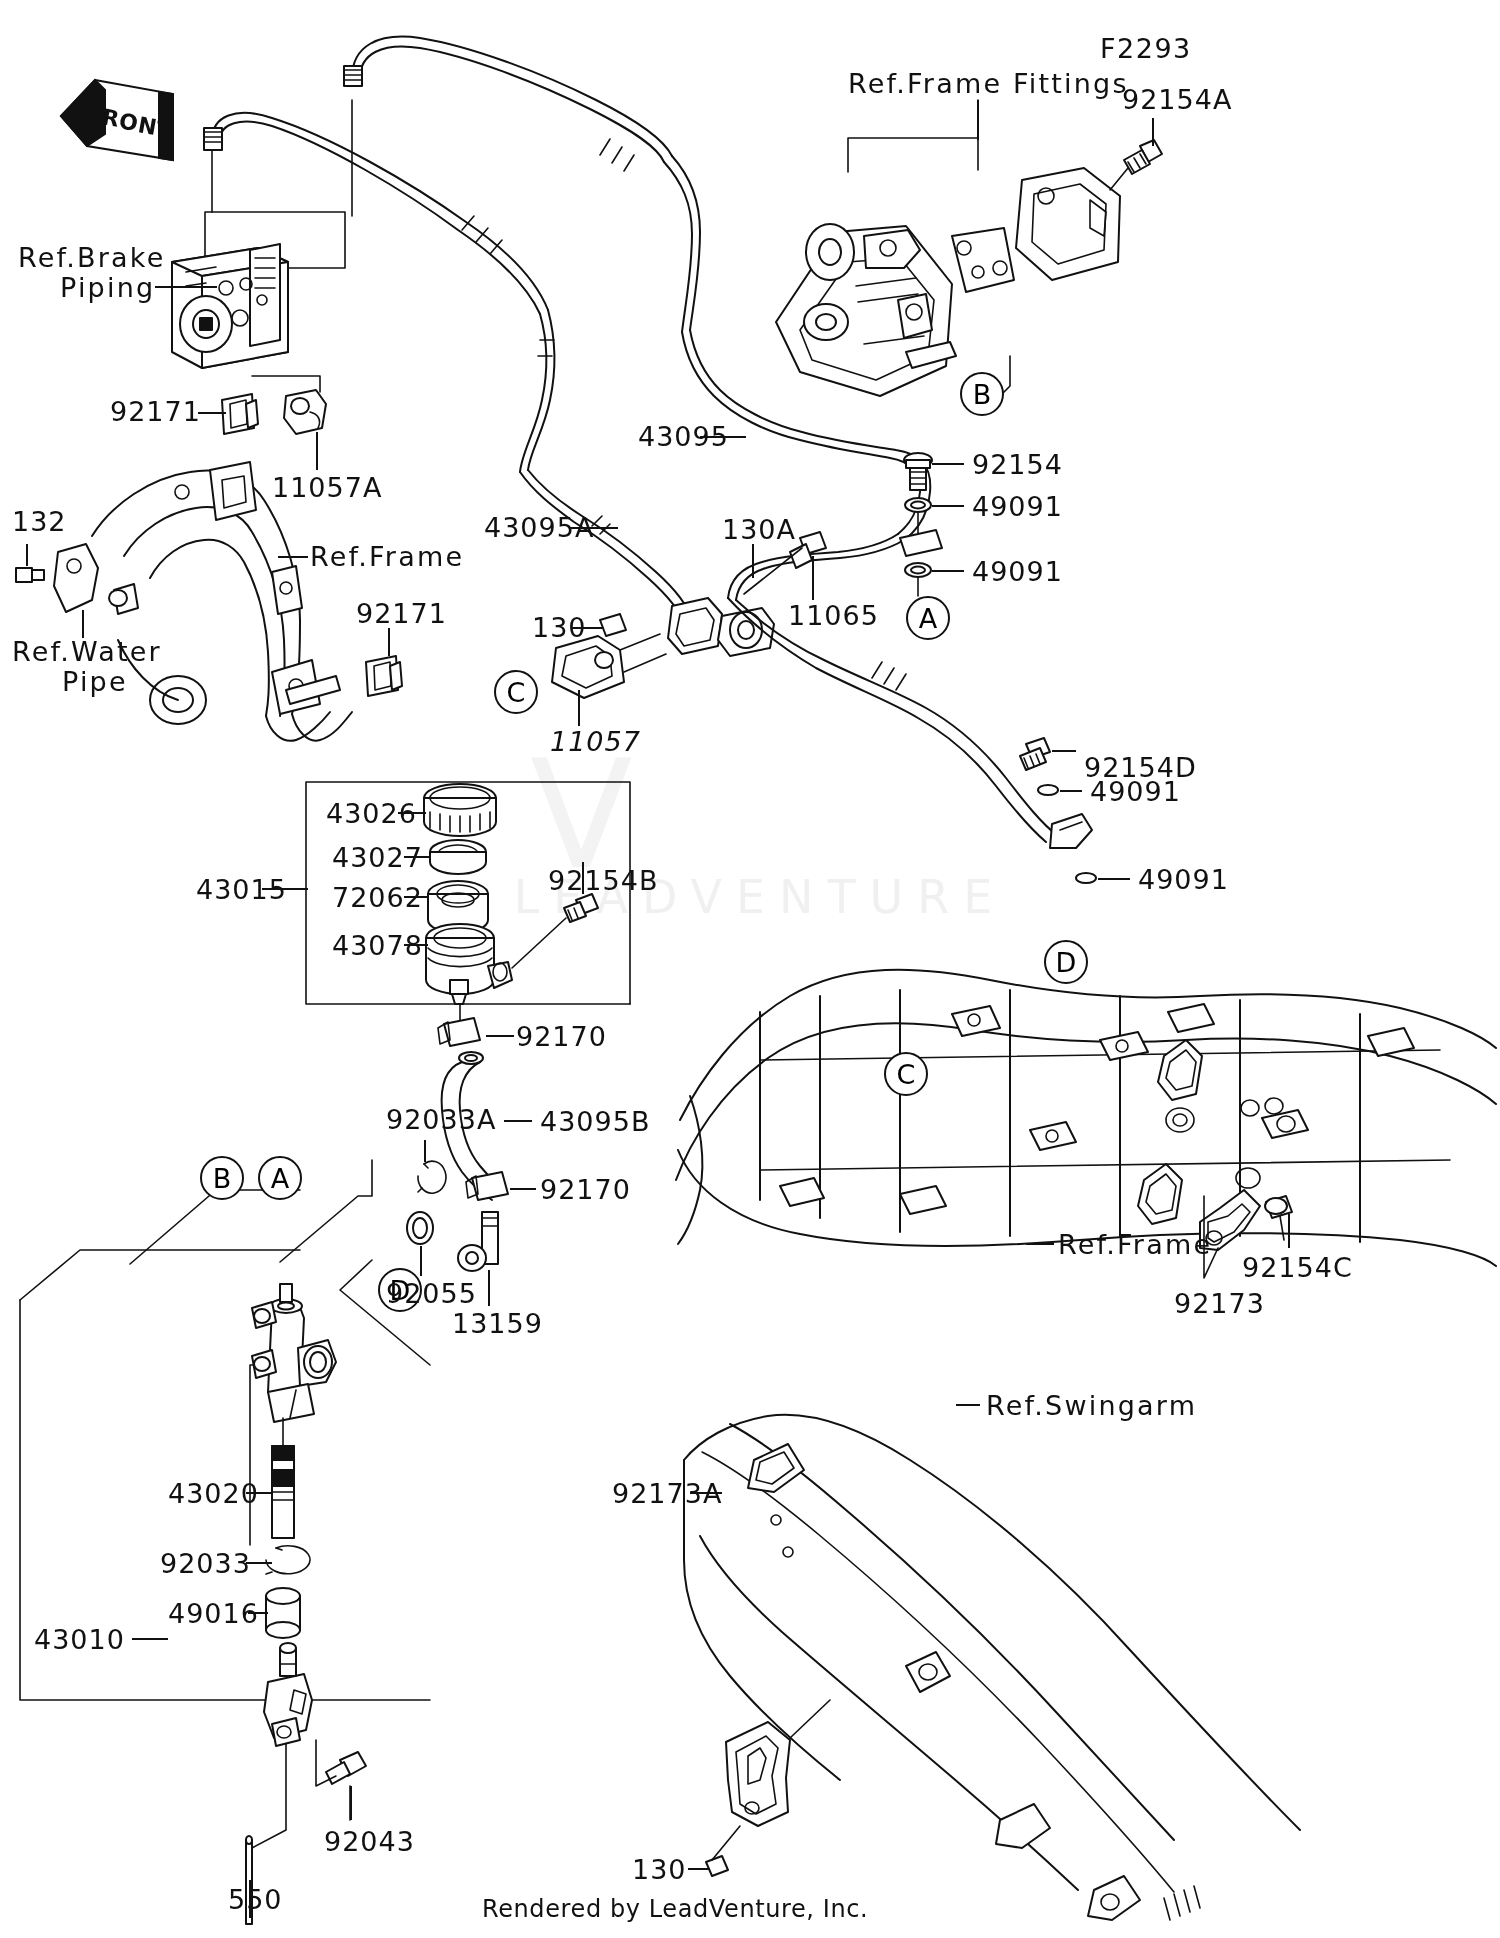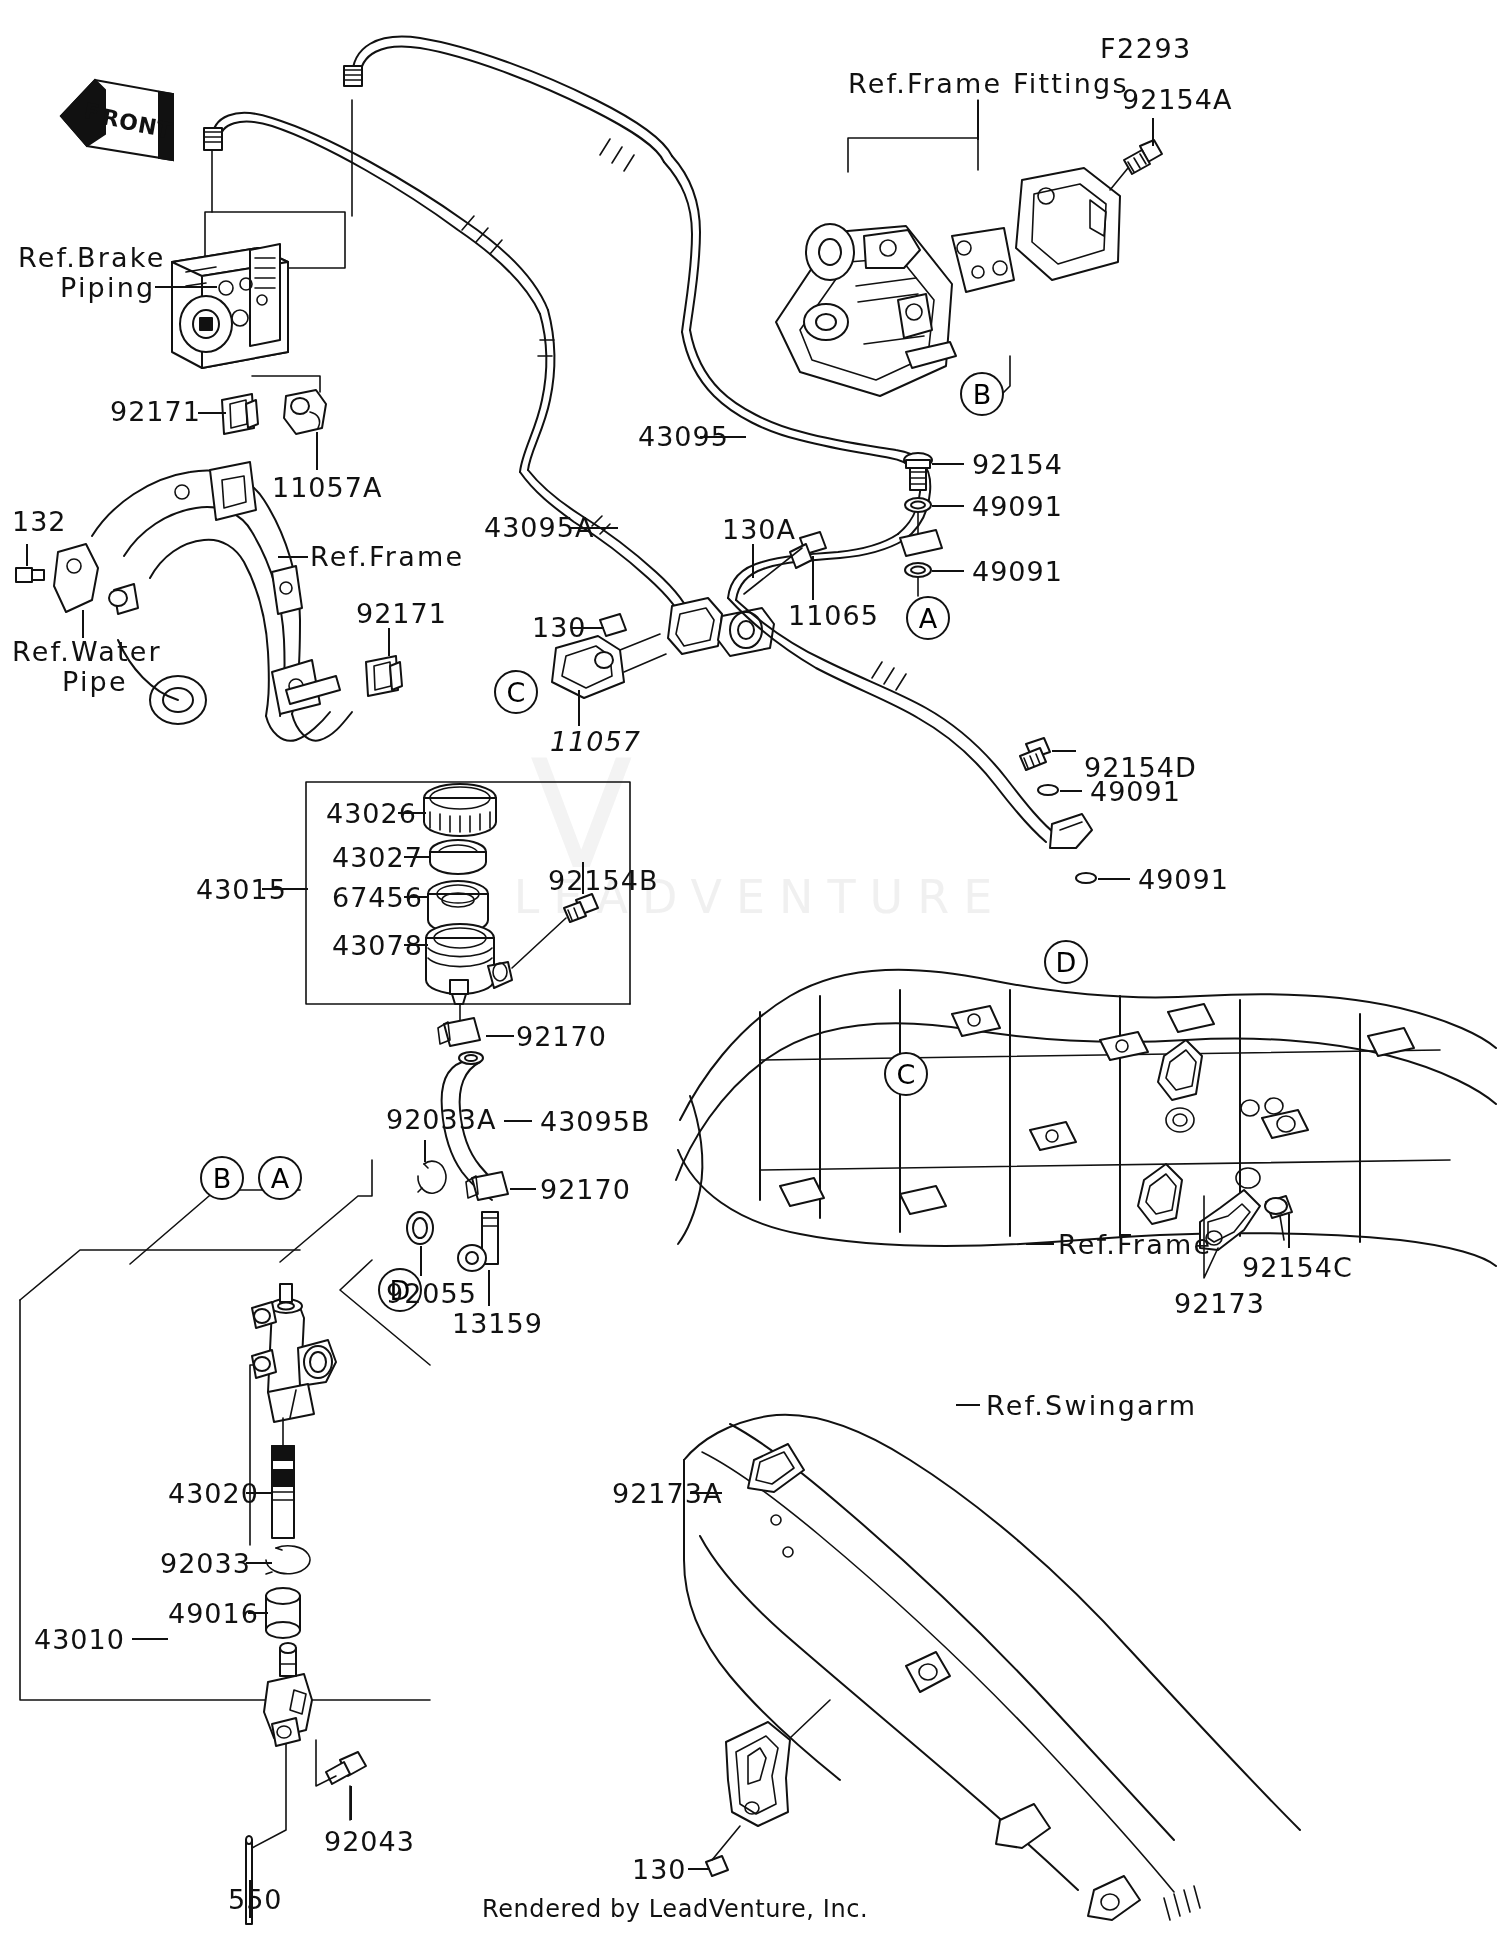--- a/index.html
+++ b/index.html
@@ -591,21 +591,21 @@
   <div class="lbl code" style="left:972px;top:449px;">92154</div>
   <div class="lbl code" style="left:972px;top:491px;">49091</div>
   <div class="lbl code" style="left:972px;top:556px;">49091</div>
 
   <div class="lbl code" style="left:1084px;top:736px;margin-top:16px;">92154D</div>
   <div class="lbl code" style="left:1090px;top:776px;">49091</div>
   <div class="lbl code" style="left:1138px;top:864px;">49091</div>
 
   <div class="lbl code" style="left:326px;top:798px;">43026</div>
   <div class="lbl code" style="left:332px;top:842px;">43027</div>
-  <div class="lbl code" style="left:332px;top:882px;">67456</div>
+  <div class="lbl code" style="left:332px;top:882px;">72062</div>
   <div class="lbl code" style="left:332px;top:930px;">43078</div>
   <div class="lbl code" style="left:196px;top:874px;">43015</div>
   <div class="lbl code" style="left:548px;top:824px;margin-top:41px;">92154B</div>
   <div class="lbl code" style="left:516px;top:1021px;">92170</div>
   <div class="lbl code" style="left:386px;top:1104px;">92033A</div>
   <div class="lbl code" style="left:540px;top:1106px;">43095B</div>
   <div class="lbl code" style="left:540px;top:1174px;">92170</div>
   <div class="lbl code" style="left:386px;top:1278px;">92055</div>
   <div class="lbl code" style="left:452px;top:1308px;">13159</div>
 

